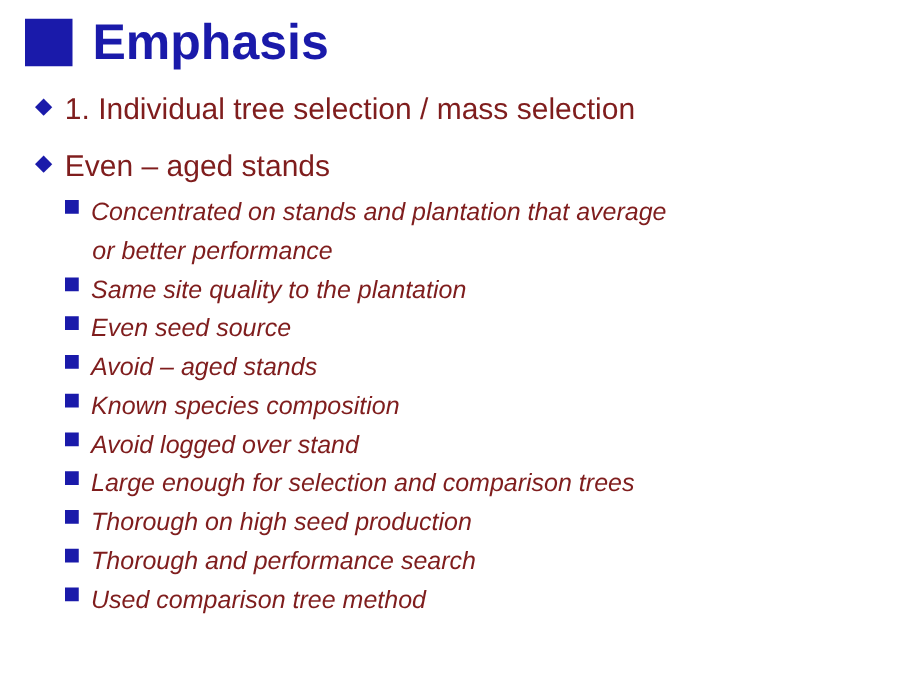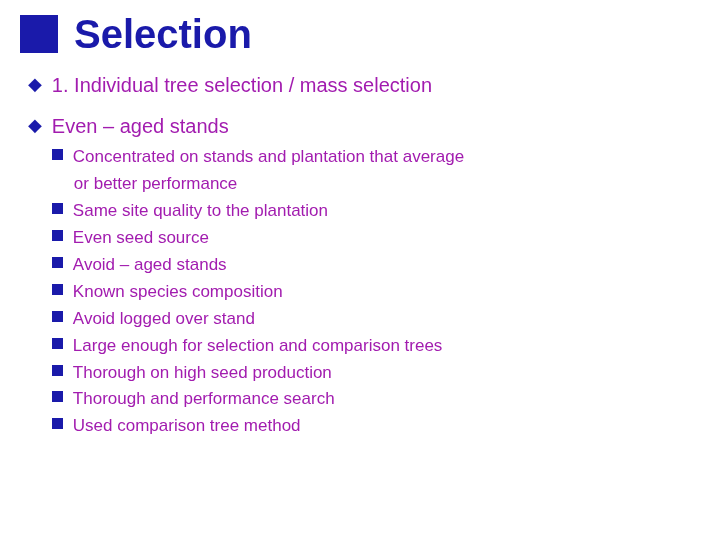--- a/index.html
+++ b/index.html
@@ -58,22 +58,22 @@
 
     .diamond-bullet {
       color: #1a1aaa;
       font-size: 18px;
       margin-right: 10px;
       margin-top: 1px;
       flex-shrink: 0;
     }
 
     .level1-text {
-      font-size: 20px;
-      color: #a21caf;
+      font-size: 24px;
+      color: #7f1d1d;
       line-height: 1.35;
     }
 
     .level2-list {
       margin-top: 6px;
       margin-left: 0px;
       list-style: none;
     }
 
     .level2-item {
@@ -89,36 +89,37 @@
       width: 11px;
       height: 11px;
       background: #1a1aaa;
       display: inline-block;
       margin-right: 10px;
       margin-top: 3px;
       flex-shrink: 0;
     }
 
     .level2-text {
-      font-size: 17px;
-      color: #a21caf;
+      font-size: 20px;
+      color: #7f1d1d;
       line-height: 1.35;
+      font-style: italic;
     }
 
     .indent-wrap {
       padding-left: 22px;
     }
   </style>
 </head>
 <body>
 
 <div class="page">
   <div class="header">
     <span class="header-square"></span>
-    <span class="header-title">Selection</span>
+    <span class="header-title">Emphasis</span>
   </div>
 
   <div class="content">
 
     <div class="level1-item">
       <span class="diamond-bullet">◆</span>
       <span class="level1-text">1.  Individual tree selection / mass selection</span>
     </div>
 
     <div class="level1-item">

